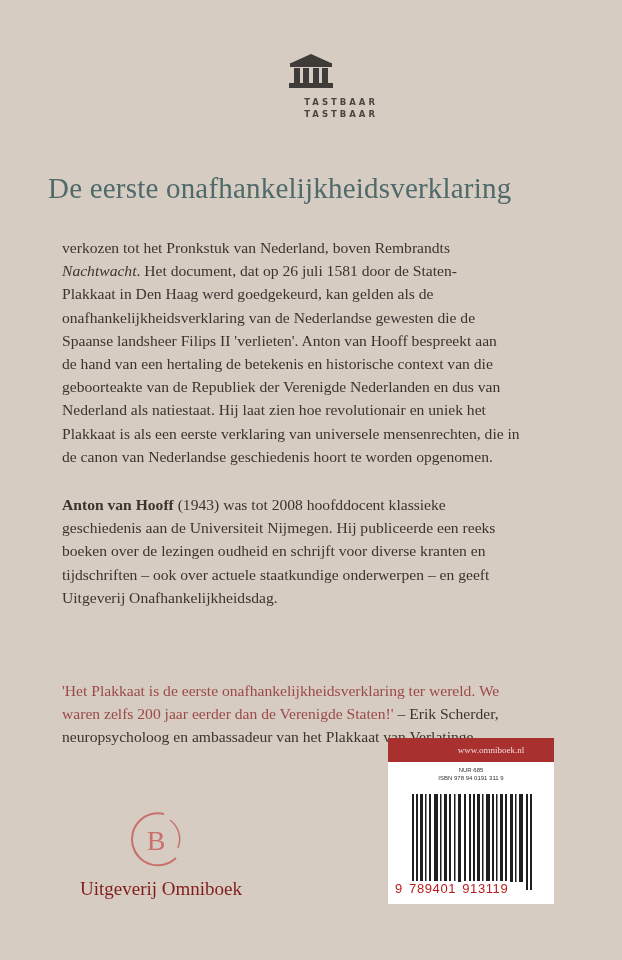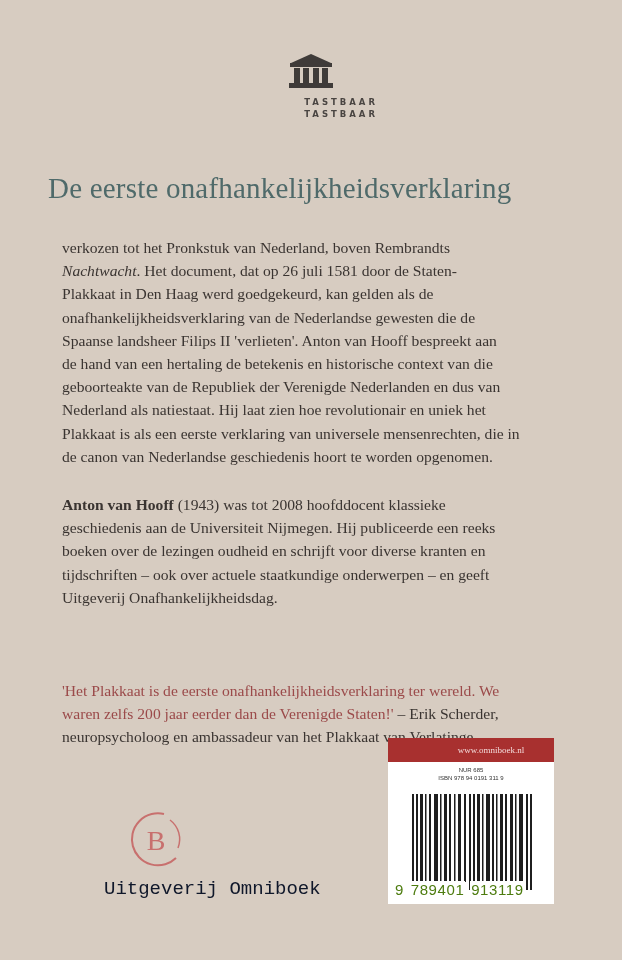--- a/index.html
+++ b/index.html
@@ -46,29 +46,29 @@
     font-family:"Liberation Serif", serif; font-size:9px;
     text-align:center; line-height:24px;padding-left:40px;
   }
   .barcode-meta {
     text-align:center; font-family:"Liberation Sans", sans-serif;
     font-size:6px; line-height:7.5px; color:#333; margin-top:5px;
   }
   .bars { position:absolute; left:18px; top:56px; width:130px; height:96px; }
   .barcode-digits {
     position:absolute; left:6px; top:143px; width:150px;
-    font-family:"Liberation Sans", sans-serif; font-size:15px; color:#4d7c0f;
+    font-family:"Liberation Sans", sans-serif; font-size:13px; color:#b91c1c;
     letter-spacing:0.6px; white-space:nowrap; background:transparent;
   }
   .barcode-digits span { background:#fff; padding:0 1px; }
 
   .publisher-logo { position:absolute; left:120px; top:808px; width:72px; height:64px; }
   .publisher-name {
     position:absolute; left:80px; top:878px; width:200px;
-    font-family:Liberation Mono, monospace; font-size:19px; color:#0f172a; white-space:nowrap;margin-left:24px;
+    font-family:Liberation Serif, serif; font-size:19px; color:#7f1d1d; white-space:nowrap;
   }
 </style>
 </head>
 <body>
 
 <div class="cover">
 
   <svg class="series-logo" viewBox="0 0 48 36" width="48" height="36">
     <polygon points="24,1 44,10 4,10" fill="#3f3b39"></polygon>
     <rect x="3" y="10" width="42" height="4" fill="#3f3b39"></rect>

